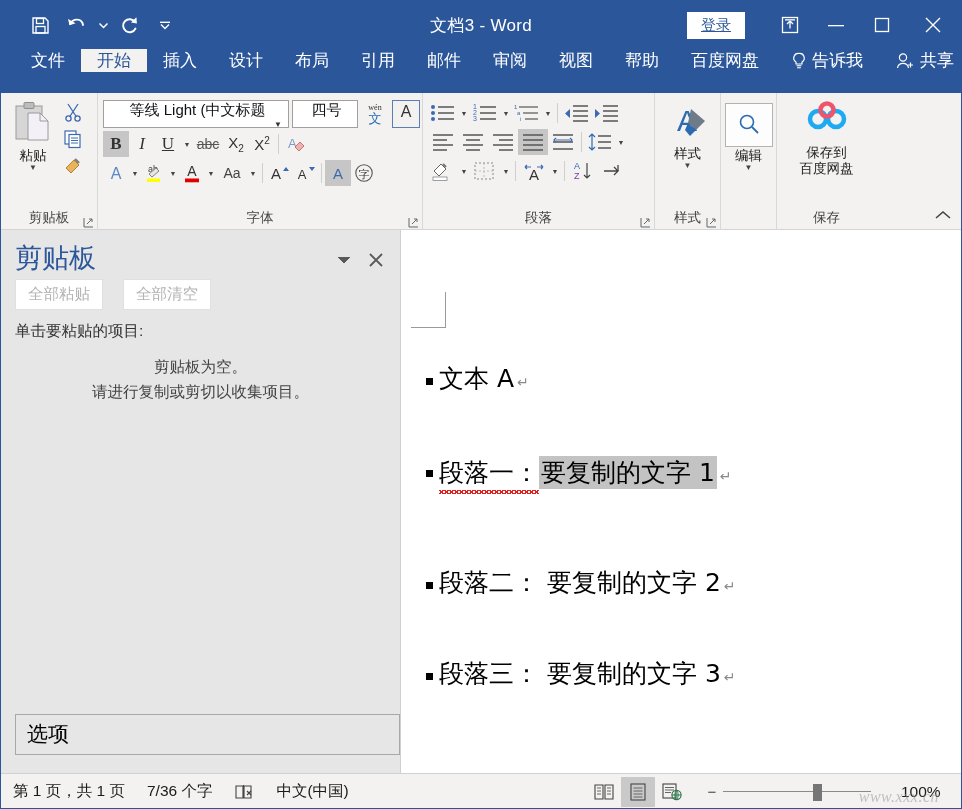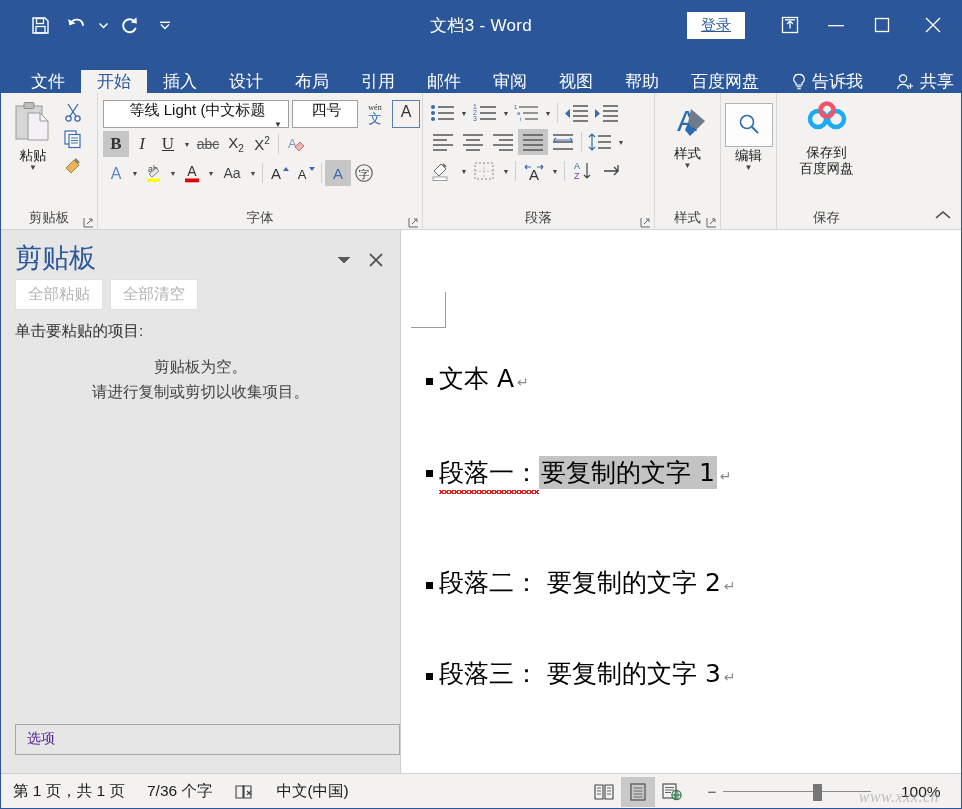--- a/index.html
+++ b/index.html
@@ -64,21 +64,21 @@
     display: flex; align-items: center; justify-content: center;
     color: #ffffff;
   }
   .wbtn.close { width: 56px; }
 
   
   .tabs {
     height: 44px;
     background: #2b579a;
     display: flex;
-    align-items: flex-end;
+    align-items: flex-start;
     padding-left: 14px;
     color: #ffffff;
     font-size: 17px;
   }
   .tab {
     padding: 0 16px;
     display: flex; align-items: center;
     color: #ffffff;
     white-space: nowrap;
   }
@@ -193,21 +193,21 @@
     font-size: 27px;
     color: #2b579a;
     line-height: 32px;
   }
   .pane-ctl {
     margin-left: auto;
     display: flex; align-items: center; gap: 12px;
     padding-top: 8px;
   }
   .pane-ctl-btn { color: #595959; width: 20px; height: 20px; display: flex; align-items: center; justify-content: center; }
-  .pane-buttons { display: flex; gap: 7px; padding: 5px 0 0 14px; }
+  .pane-buttons { display: flex; gap: 20px; padding: 5px 0 0 14px; }
   .pane-btn {
     background: #ffffff;
     border: 1px solid #e0e0e0;
     color: #b3b3b3;
     font-size: 15.5px;
     padding: 4px 12px 5px 12px;
     line-height: 20px;
   }
   .pane-prompt {
     padding: 11px 0 0 14px;
@@ -218,22 +218,22 @@
     text-align: center;
     font-size: 15.5px;
     color: #444;
     padding-top: 12px;
     line-height: 25px;
   }
   .pane-footer { margin-top: auto; padding: 0 0 18px 14px; }
   .options-btn {
     background: #e6e6e6;
     border: 1px solid #a8a8a8;
-    font-size: 14px;
-    color: #4c1d95;
+    font-size: 21px;
+    color: #000000;
     padding: 5px 11px 6px 11px;
   }
 
   
   .docarea {
     flex: 1;
     background: #ffffff;
     position: relative;
     display: flex;
     justify-content: flex-start;

